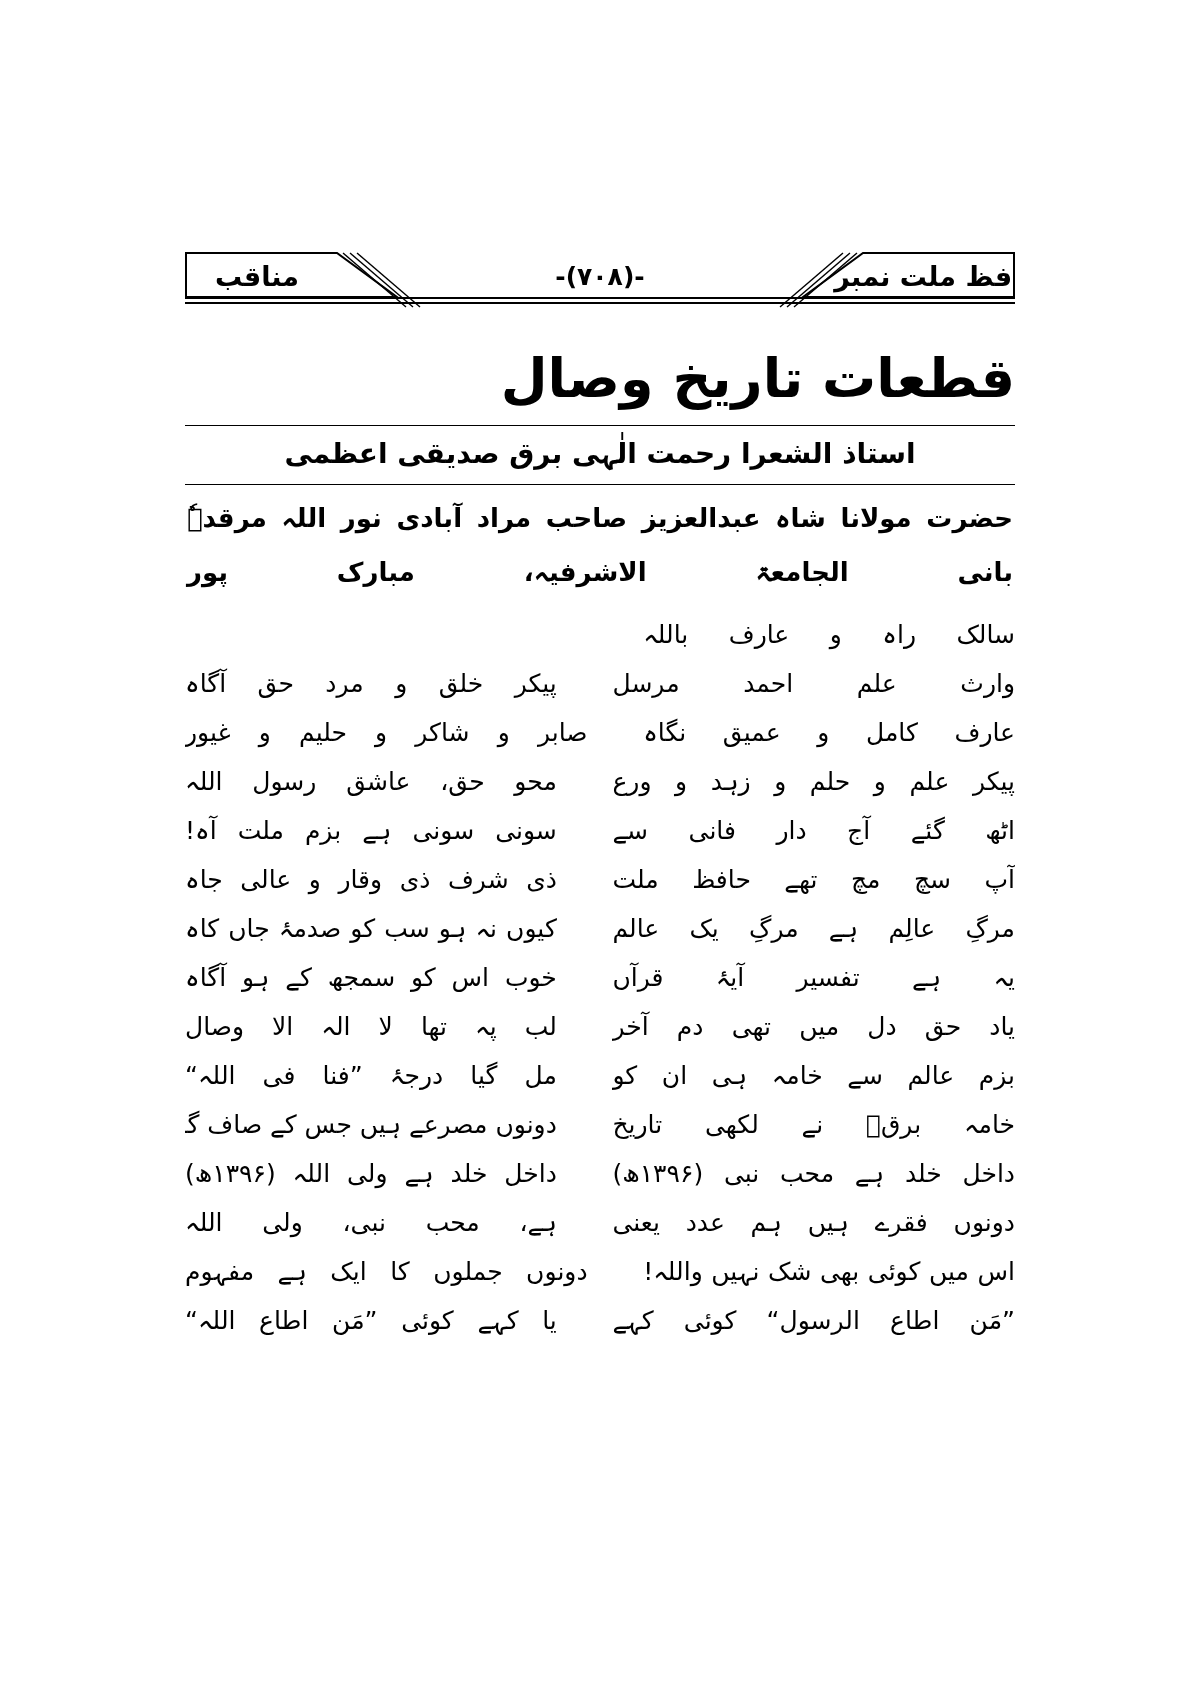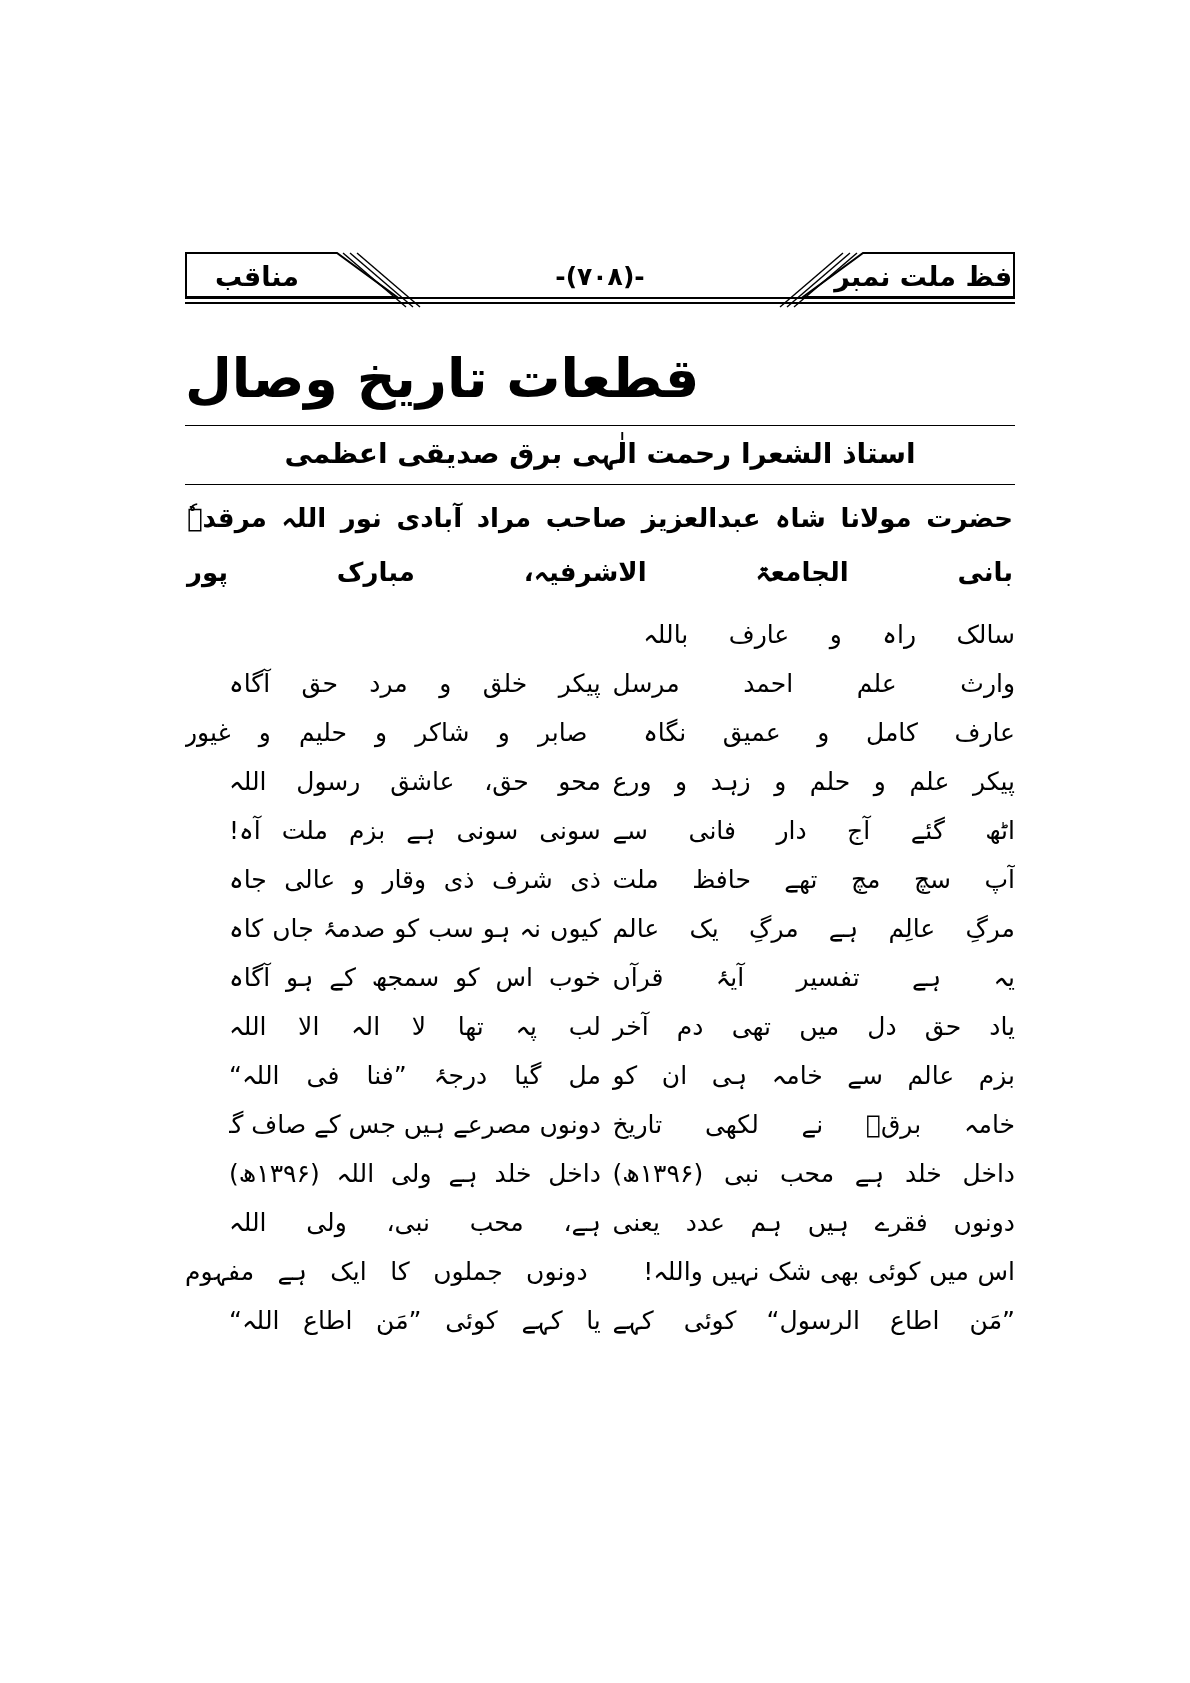--- a/index.html
+++ b/index.html
@@ -17,21 +17,21 @@
     top: 247px;
     width: 830px;
   }
   .header-svg { display: block; width: 830px; height: 64px; }
   .header-svg text {
     font-family: "DejaVu Sans", sans-serif;
     font-weight: 700;
   }
   .title {
     direction: rtl;
-    text-align: left;
+    text-align: right;
     font-size: 54px;
     font-weight: 700;
     line-height: 1.7;
     margin-top: 22px;
   }
   .rule {
     border: none;
     border-top: 2px solid #000;
     margin: 0;
   }
@@ -66,21 +66,21 @@
     direction: rtl;
     font-size: 25px;
     line-height: 49px;
     white-space: nowrap;
     text-align: justify;
     text-align-last: justify;
     text-justify: inter-word;
     overflow: hidden;
   }
   .hemistich.first  { width: 48.5%; }  
-  .hemistich.second { width: 44.8%; margin-left: 44px; }  
+  .hemistich.second { width: 44.8%; }  
 </style>
 </head>
 <body>
 
 <div class="page">
   <div class="content">
 
     <svg class="header-svg" viewBox="0 0 830 64">
 
       <line x1="0" y1="51" x2="830" y2="51" stroke="#000" stroke-width="2"></line>
@@ -138,21 +138,21 @@
       <div class="couplet">
         <div class="hemistich first">مرگِ عالِم ہے مرگِ یک عالم</div>
         <div class="hemistich second">کیوں نہ ہو سب کو صدمۂ جاں کاہ</div>
       </div>
       <div class="couplet">
         <div class="hemistich first">یہ ہے تفسیر آیۂ قرآں</div>
         <div class="hemistich second">خوب اس کو سمجھ کے ہو آگاہ</div>
       </div>
       <div class="couplet">
         <div class="hemistich first">یاد حق دل میں تھی دم آخر</div>
-        <div class="hemistich second">لب پہ تھا لا الہ الا اللہ</div>
+        <div class="hemistich second">لب پہ تھا لا الہ الا وصال</div>
       </div>
       <div class="couplet">
         <div class="hemistich first">بزم عالم سے خامہ ہی ان کو</div>
         <div class="hemistich second">مل گیا درجۂ ”فنا فی اللہ“</div>
       </div>
       <div class="couplet">
         <div class="hemistich first">خامہ برقؔ نے لکھی تاریخ</div>
         <div class="hemistich second">دونوں مصرعے ہیں جس کے صاف گواہ</div>
       </div>
       <div class="couplet">

